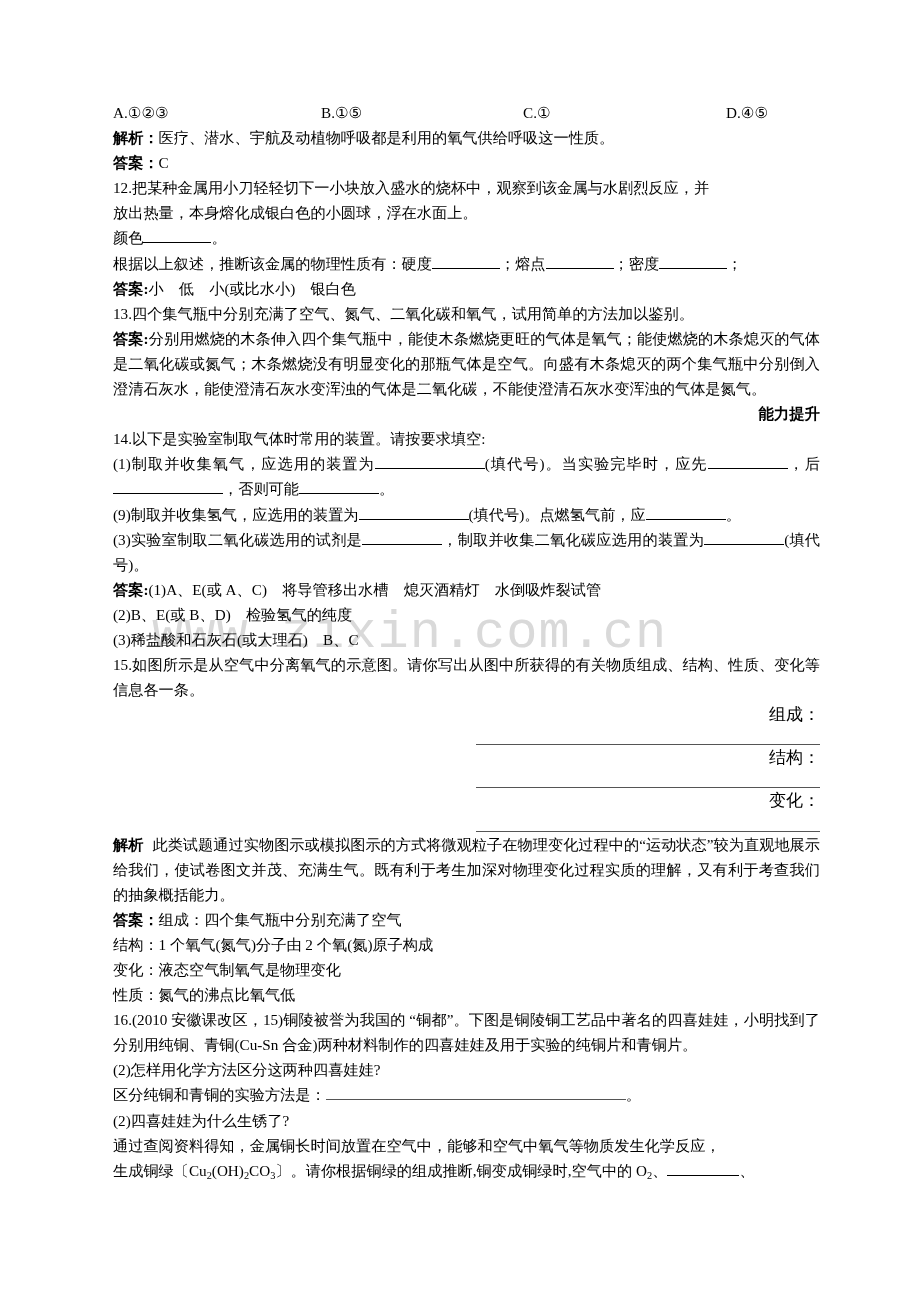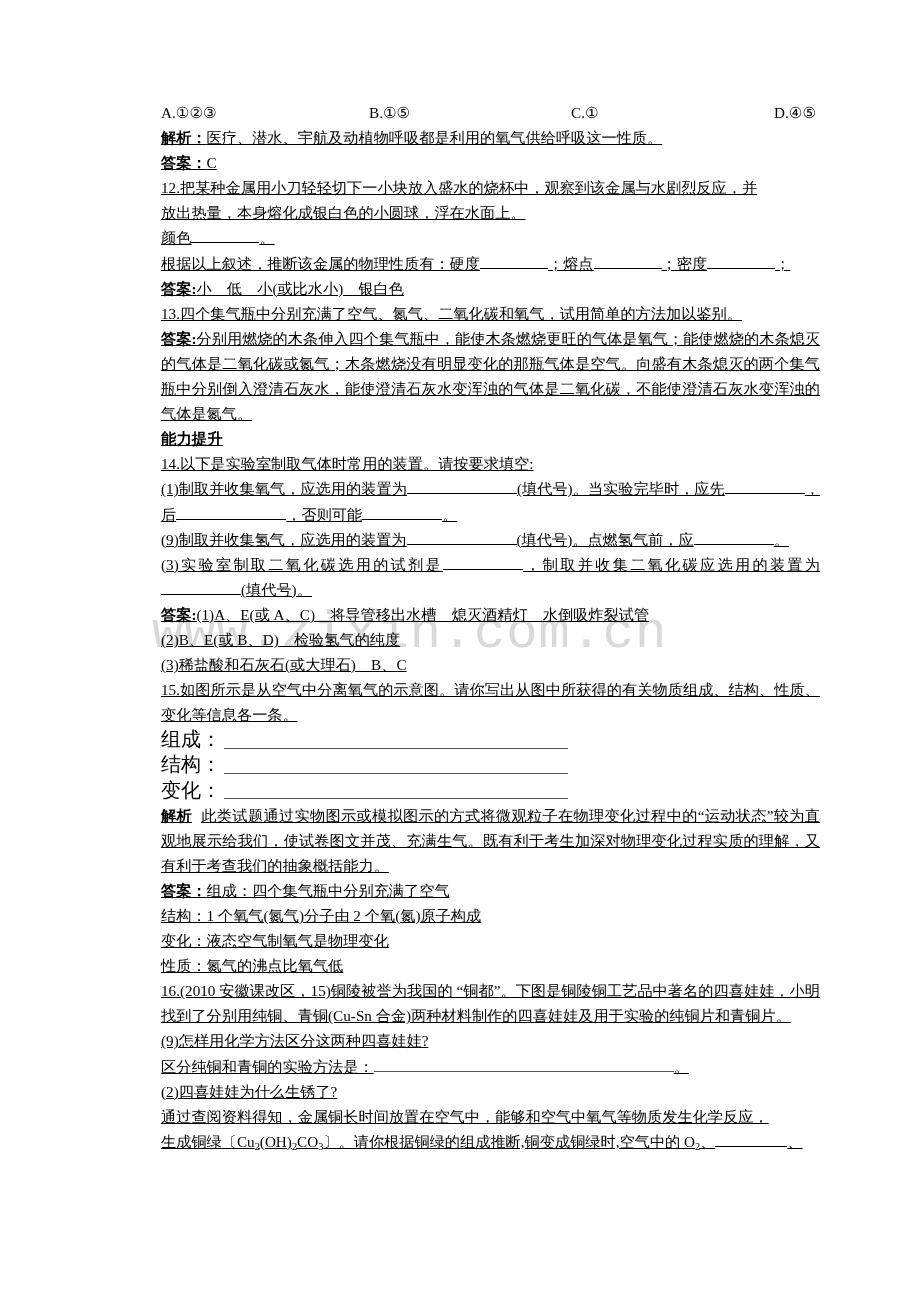--- a/index.html
+++ b/index.html
@@ -30,64 +30,63 @@
     letter-spacing: 1px;
     color: #d9d9d9;
     white-space: nowrap;
     pointer-events: none;
     user-select: none;
     z-index: 0;
   }
   #content {
     position: relative;
     z-index: 2;
-    margin-left: 48px;
   }
   p {
     margin: 0;
     font-size: 15.2px;
     line-height: 25.1px;
     text-align: justify;
     text-justify: inter-ideograph;
-    text-decoration: underline;
   }
   .opts {
     display: flex;
     margin: 0;
     font-size: 15.2px;
     line-height: 25.1px;
   }
   .opts span { display: inline-block; }
   .opt-a { width: 208px; }
   .opt-b { width: 202px; }
   .opt-c { width: 203px; }
   .lbl {
     font-weight: bold;
   }
   .center-head {
-    text-align: left;
+    text-align: right;
     font-weight: bold;
     font-size: 15.4px;
     line-height: 25.1px;
     margin: 0;
   }
   .bl {
     display: inline-block;
     border-bottom: 1px solid #000;
     vertical-align: baseline;
   }
   .w68 { width: 68px; }
   .w72 { width: 72px; }
   .w80 { width: 80px; }
   .w110 { width: 110px; }
   .fillrow {
     display: flex;
-    align-items: center;
-    font-size: 20px;
+    align-items: flex-end;
+    font-size: 17px;
     line-height: 25.1px;
+    flex-direction: column;
   }
   .fillrow .flbl { white-space: nowrap; }
   .fillrow .fline {
     flex: 0 0 auto;
     width: 344px;
     border-bottom: 1px solid #555;
     height: 17px;
     margin-left: 3px;
   }
   .ruleline {
@@ -168,21 +167,21 @@
     </div>
 
     <p><span class="lbl">解析</span><span class="gap-s"></span><span>此类试题通过实物图示或模拟图示的方式将微观粒子在物理变化过程中的“运动状态”较为直观地展示给我们，使试卷图文并茂、充满生气。既有利于考生加深对物理变化过程实质的理解，又有利于考查我们的抽象概括能力。</span></p>
 
     <p><span class="lbl">答案：</span><span>组成：四个集气瓶中分别充满了空气</span></p>
     <p>结构：1 个氧气(氮气)分子由 2 个氧(氮)原子构成</p>
     <p>变化：液态空气制氧气是物理变化</p>
     <p>性质：氮气的沸点比氧气低</p>
 
     <p>16.(2010 安徽课改区，15)铜陵被誉为我国的 “铜都”。下图是铜陵铜工艺品中著名的四喜娃娃，小明找到了分别用纯铜、青铜(Cu-Sn 合金)两种材料制作的四喜娃娃及用于实验的纯铜片和青铜片。</p>
-    <p>(9)怎样用化学方法区分这两种四喜娃娃?</p>
+    <p>(2)怎样用化学方法区分这两种四喜娃娃?</p>
 
     <p><span>区分纯铜和青铜的实验方法是：</span><span class="ruleline"></span><span>。</span></p>
 
     <p>(2)四喜娃娃为什么生锈了?</p>
     <p>通过查阅资料得知，金属铜长时间放置在空气中，能够和空气中氧气等物质发生化学反应，</p>
 
     <p><span class="nb"><span>生成铜绿〔Cu</span><sub>2</sub><span>(OH)</span><sub>2</sub><span>CO</span><sub>3</sub></span><span>〕。请你根据铜绿的组成推断,铜变成铜绿时,空气中的 O</span><sub>2</sub><span>、</span><span class="bl w72"></span><span>、</span></p>
 
   </div>
 </div>

